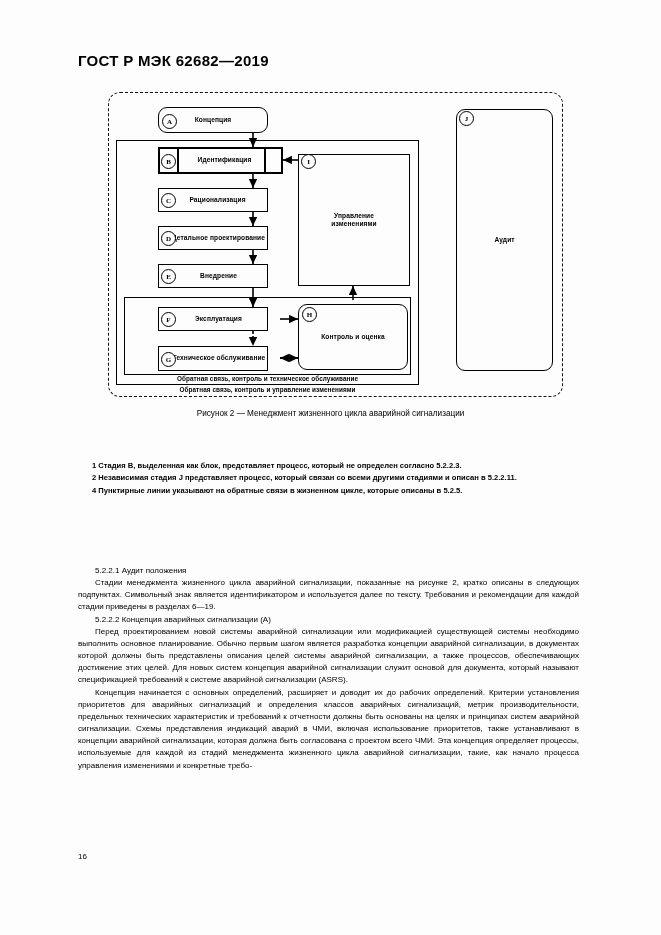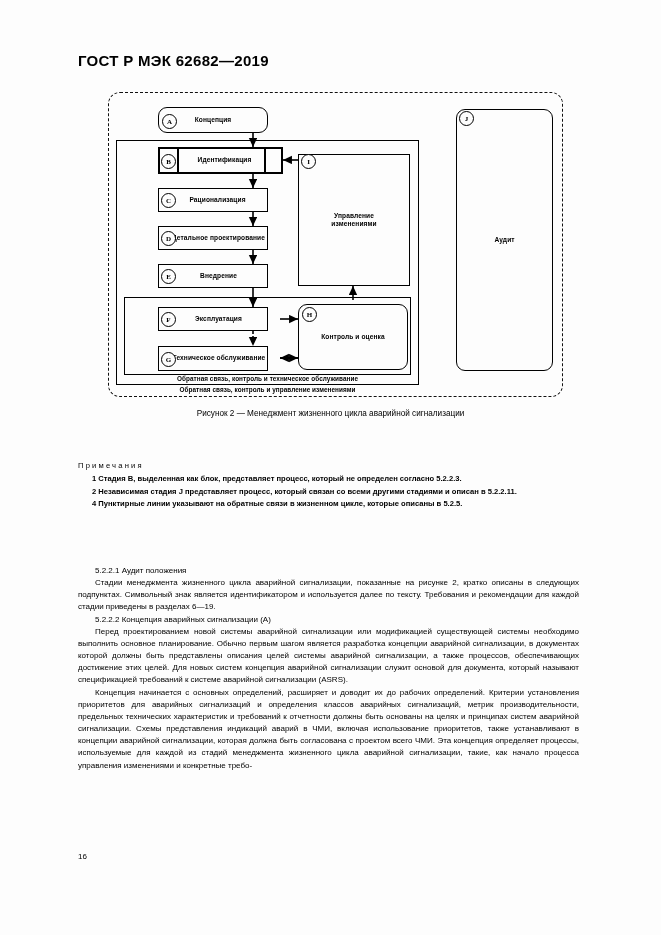--- a/index.html
+++ b/index.html
@@ -233,21 +233,20 @@
     </div>
     <div class="marker" style="left:351px; top:19px;">J</div>
 
     <div class="band-label" style="left:16px; top:283px; width:287px;">Обратная связь, контроль и техническое обслуживание</div>
     <div class="band-label" style="left:8px; top:294px; width:303px;">Обратная связь, контроль и управление изменениями</div>
   </div>
 
   <div class="caption">Рисунок 2 — Менеджмент жизненного цикла аварийной сигнализации</div>
 
   <div class="notes">
-    <div class="notes-title">Примечания</div>
     <div class="note-item">1 Стадия B, выделенная как блок, представляет процесс, который не определен согласно 5.2.2.3.</div>
     <div class="note-item">2 Независимая стадия J представляет процесс, который связан со всеми другими стадиями и описан в 5.2.2.11.</div>
     <div class="note-item">4 Пунктирные линии указывают на обратные связи в жизненном цикле, которые описаны в 5.2.5.</div>
   </div>
 
   <div class="body-text" style="top:565px;">
     <p>5.2.2.1 Аудит положения</p>
     <p>Стадии менеджмента жизненного цикла аварийной сигнализации, показанные на рисунке 2, кратко описаны в следующих подпунктах. Символьный знак является идентификатором и используется далее по тексту. Требования и рекомендации для каждой стадии приведены в разделах 6—19.</p>
     <p>5.2.2.2 Концепция аварийных сигнализации (A)</p>
     <p>Перед проектированием новой системы аварийной сигнализации или модификацией существующей системы необходимо выполнить основное планирование. Обычно первым шагом является разработка концепции аварийной сигнализации, в документах которой должны быть представлены описания целей системы аварийной сигнализации, а также процессов, обеспечивающих достижение этих целей. Для новых систем концепция аварийной сигнализации служит основой для документа, который называют спецификацией требований к системе аварийной сигнализации (ASRS).</p>

